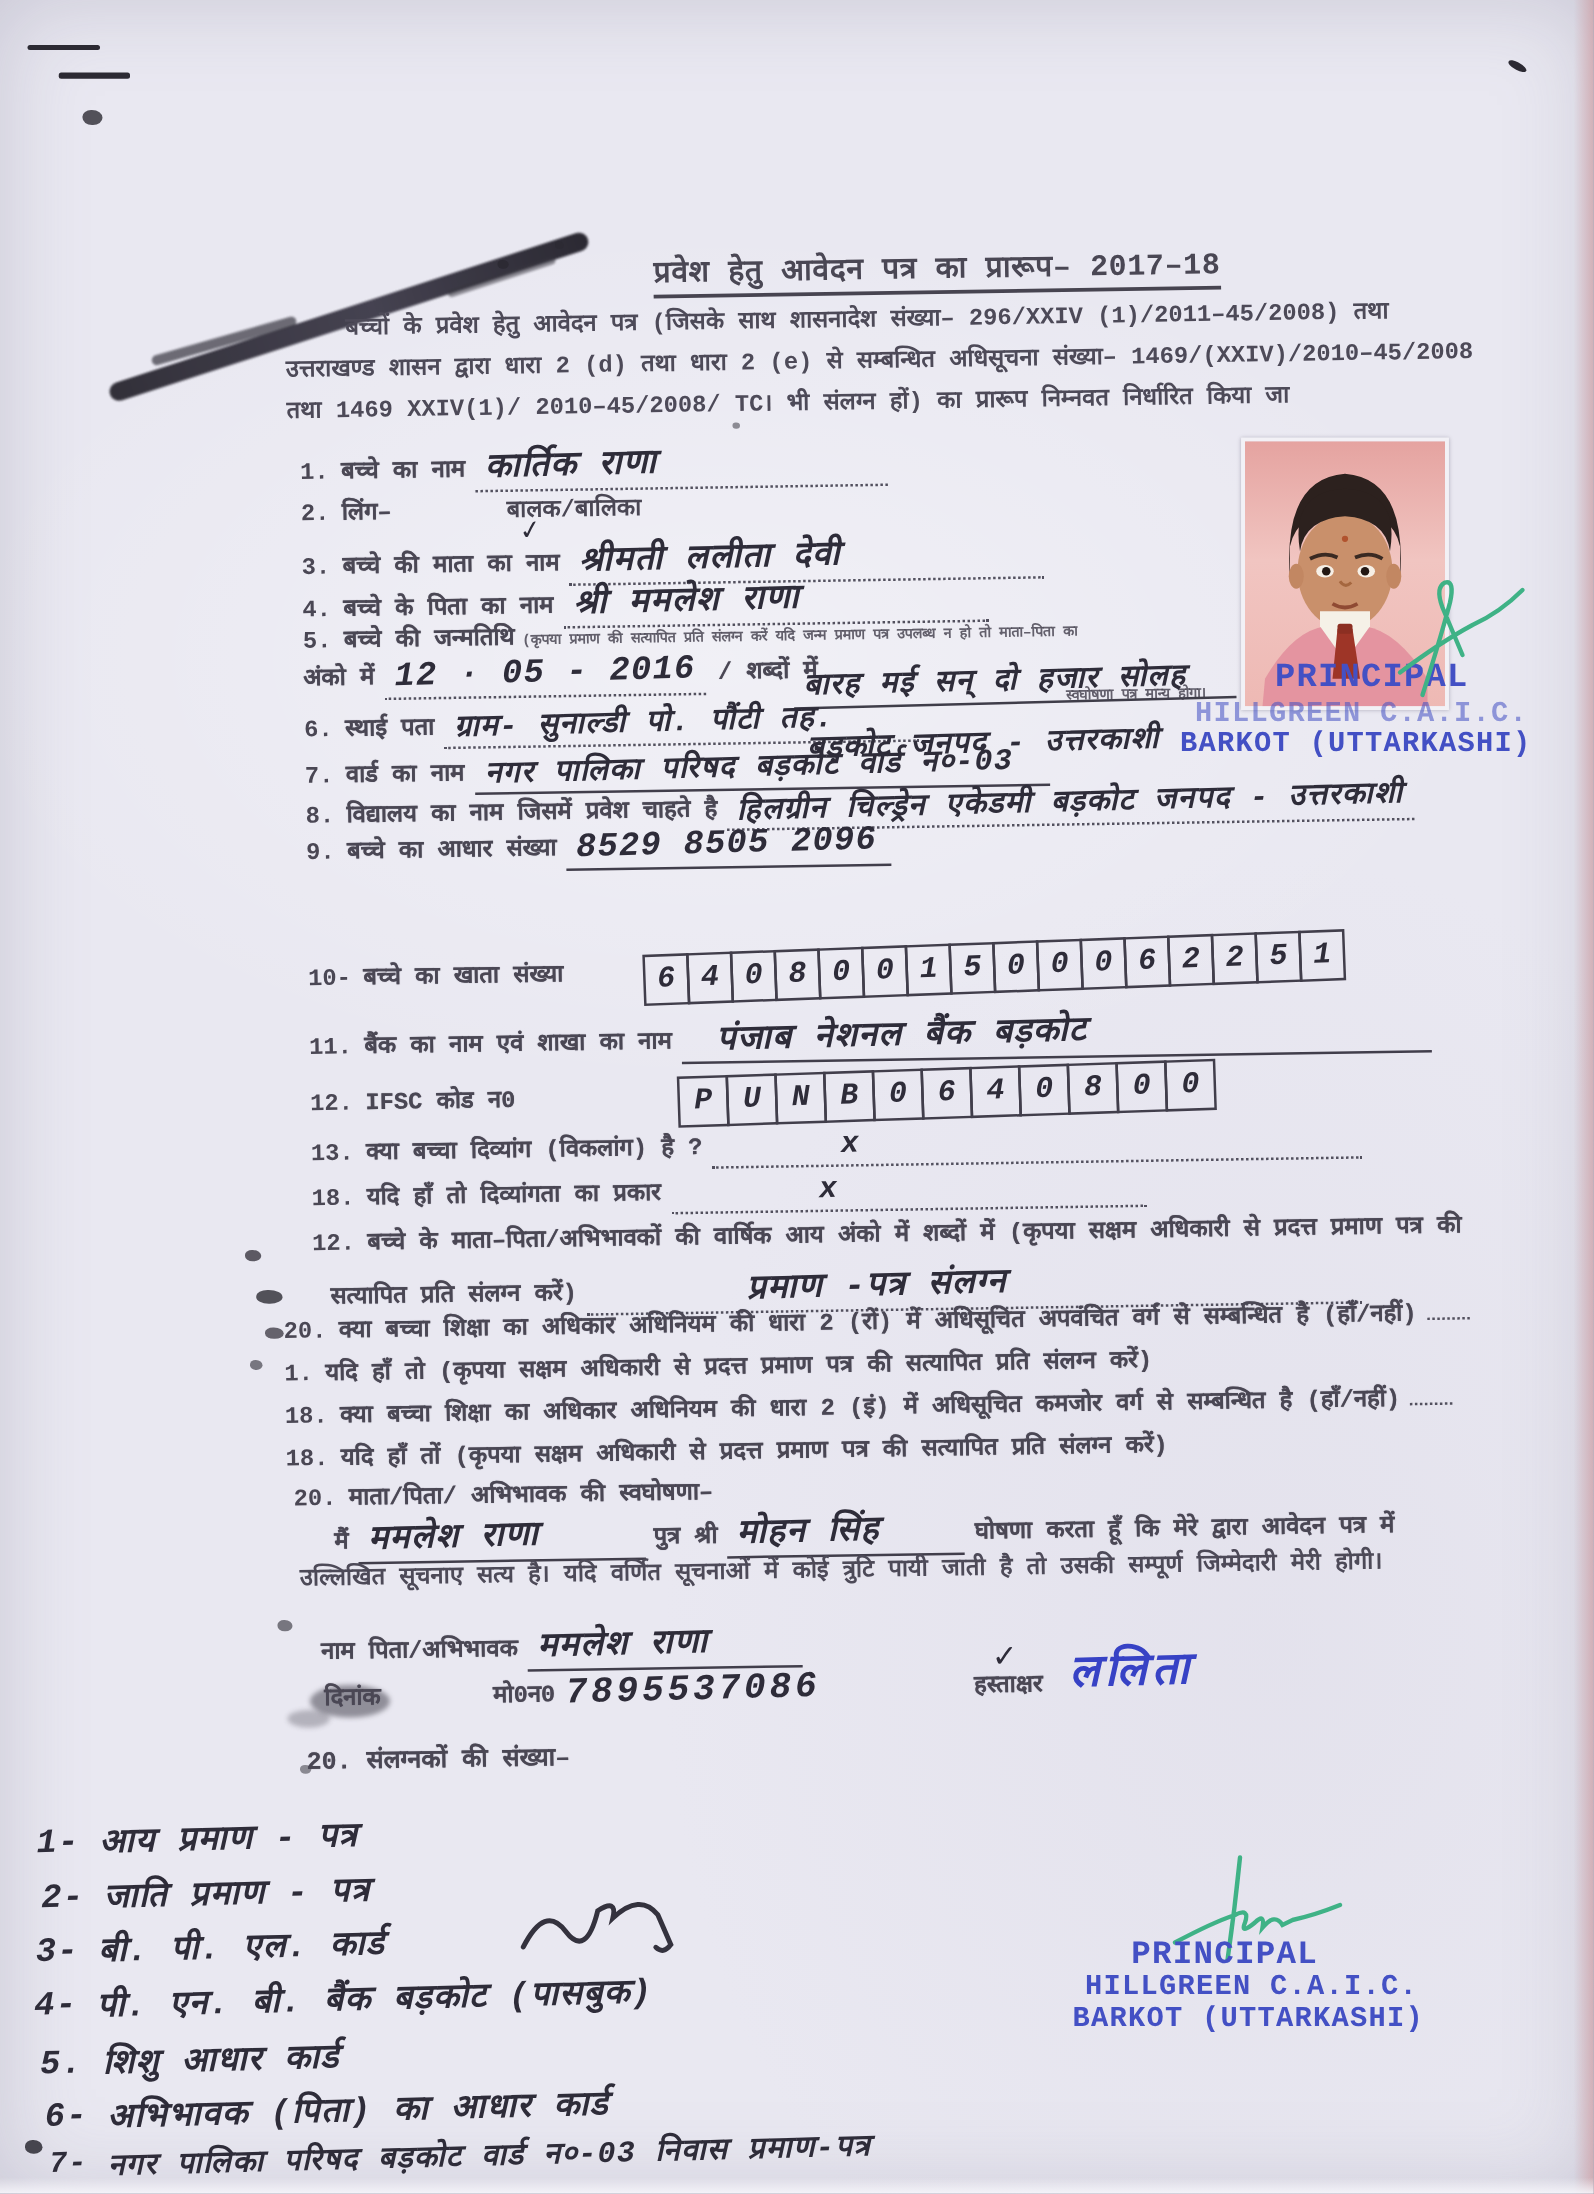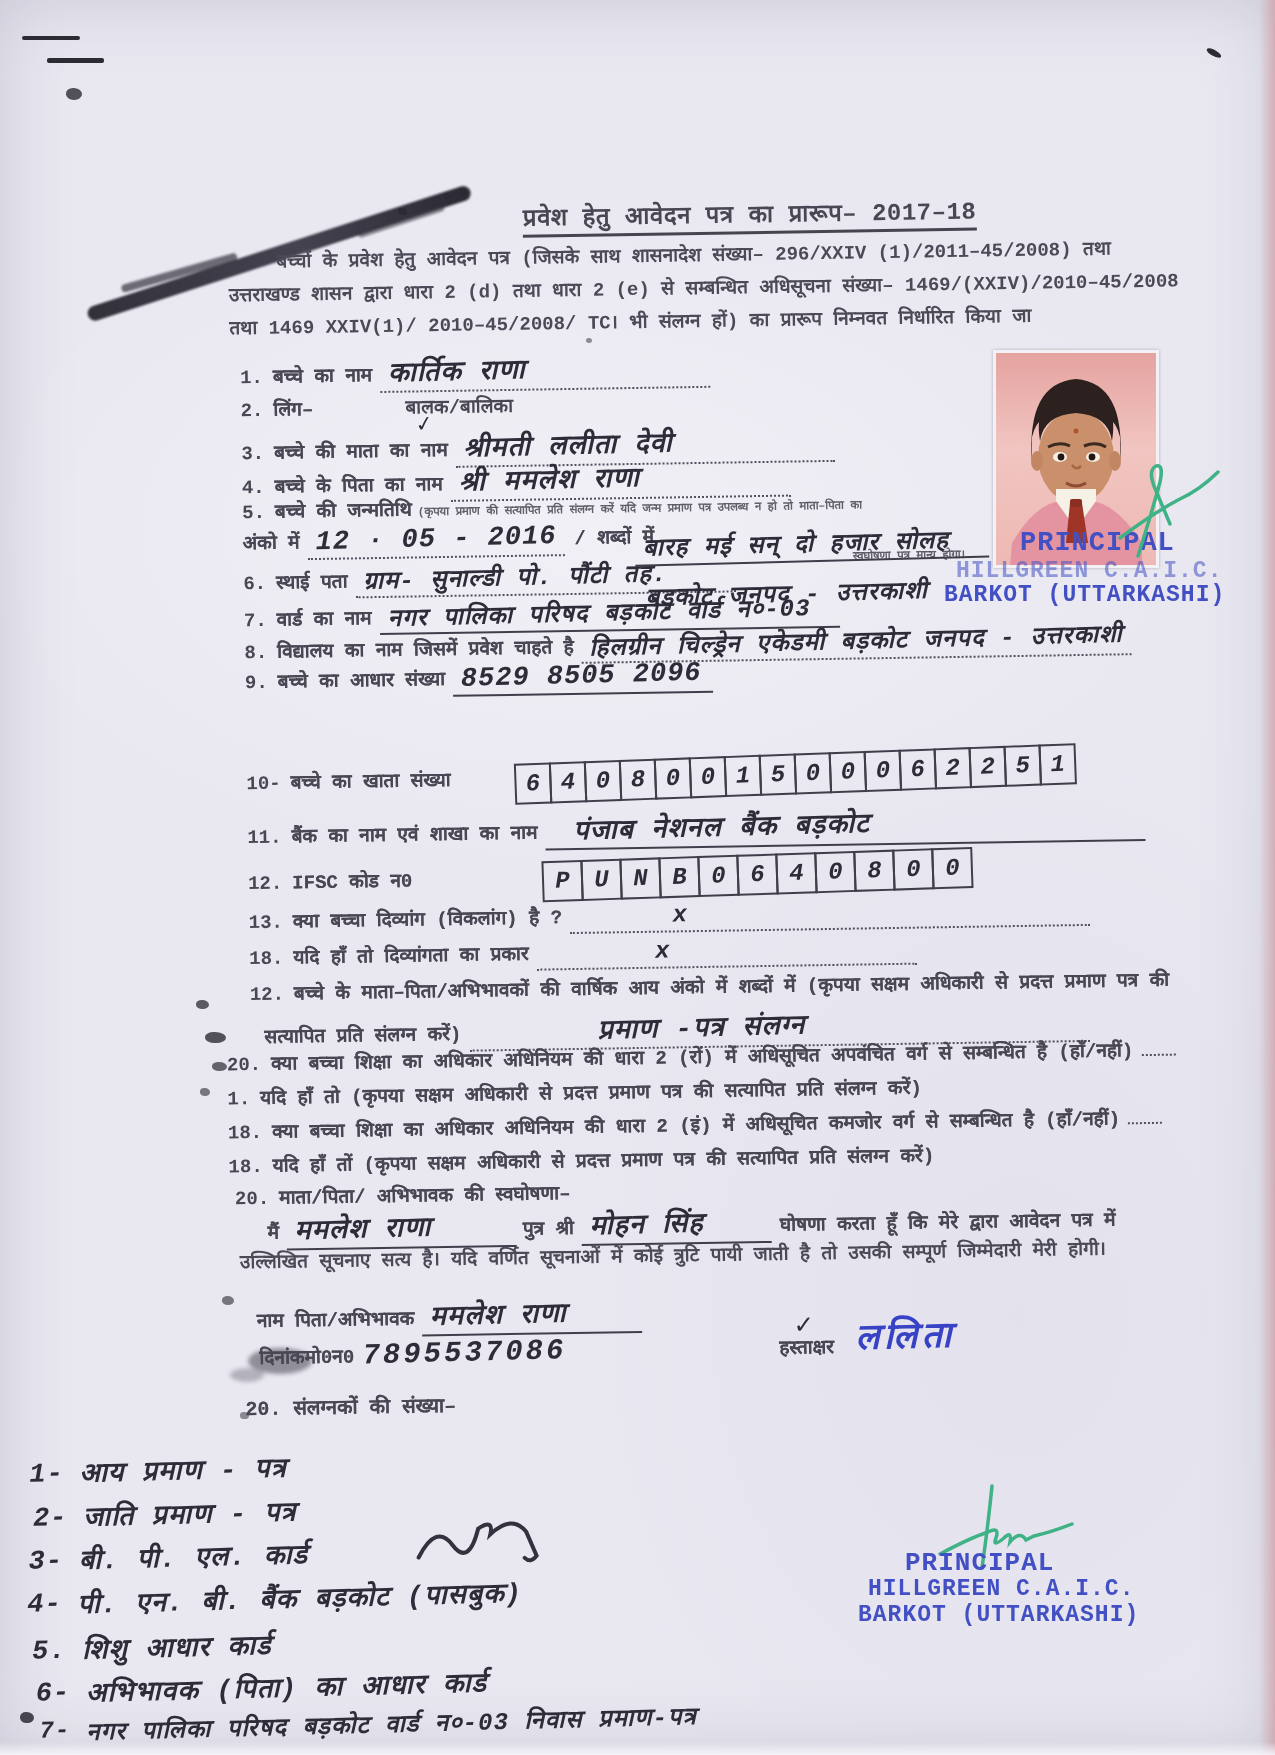--- a/index.html
+++ b/index.html
@@ -237,21 +237,21 @@
       <span class="lbl" style="margin-left:8px;">घोषणा करता हूँ कि मेरे द्वारा आवेदन पत्र में</span>
     </div>
     <div class="intro" style="left:234px;top:1242px;width:900px;white-space:normal;">उल्लिखित सूचनाए सत्य है। यदि वर्णित सूचनाओं में कोई त्रुटि पायी जाती है तो उसकी सम्पूर्ण जिम्मेदारी मेरी होगी।</div>
 
     <div class="row" style="top:1292px;left:250px;">
       <span class="lbl">नाम पिता/अभिभावक</span>
       <span class="blank solid" style="min-width:220px;"><span class="hw big">ममलेश राणा</span></span>
     </div>
     <div class="row" style="top:1334px;left:252px;">
       <span class="lbl">दिनांक</span>
-      <span class="lbl" style="">मो0न0</span>
+      <span class="lbl" style="margin-left:90px;">मो0न0</span>
       <span class="hw big" style="font-size:29px;letter-spacing:3px;">7895537086</span>
     </div>
     <span class="lbl" style="position:absolute;left:772px;top:1336px;font-size:19px;">हस्ताक्षर</span>
     <span class="check" style="left:788px;top:1310px;font-size:28px;">✓</span>
     <span class="hw" style="position:absolute;left:840px;top:1314px;font-size:36px;color:#3742c5;letter-spacing:4px;">ललिता</span>
 
     <div class="row" style="top:1388px;left:237px;font-size:20px;">
       <span class="lbl">20. संलग्नकों की संख्या–</span>
     </div>
 

